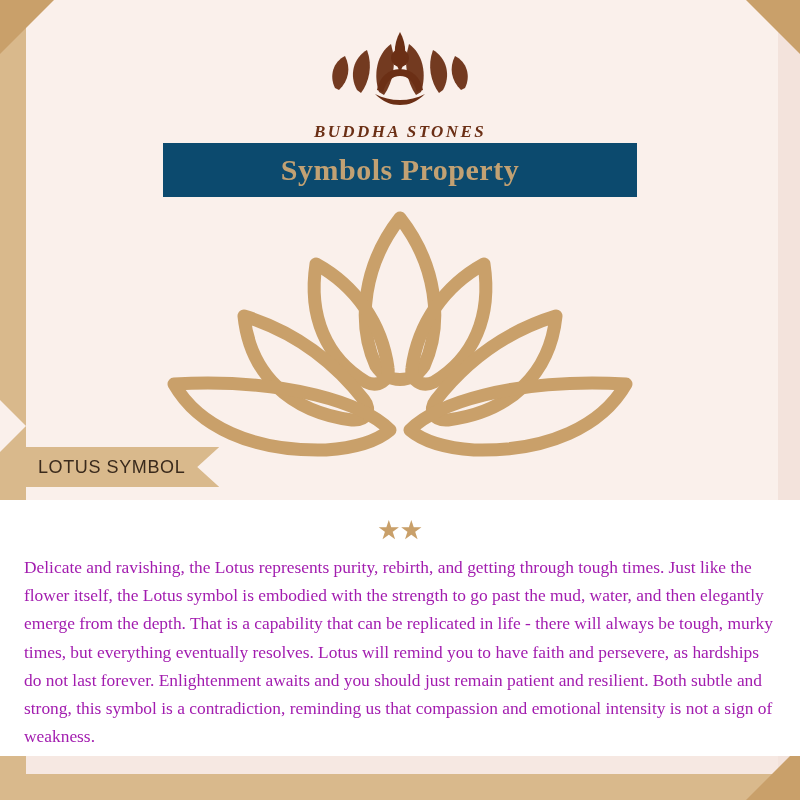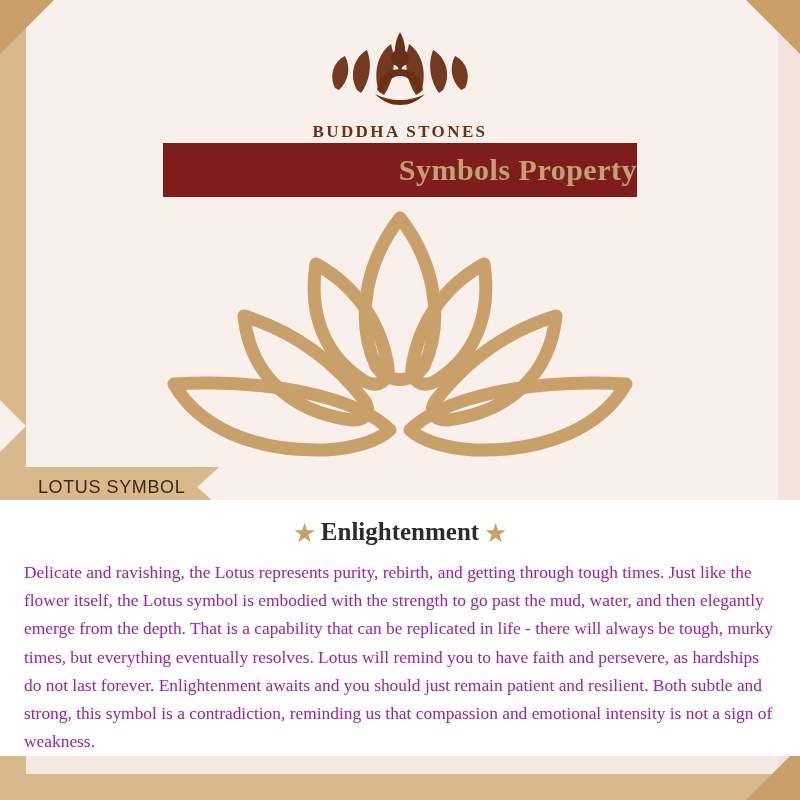--- a/index.html
+++ b/index.html
@@ -78,20 +78,21 @@
     background: #f6e8e2;
   }
 
   
   .logo-wrap {
     position: absolute;
     top: 16px;
     left: 0;
     width: 800px;
     text-align: center;
+    font-style: italic;
   }
   .logo-mark {
     display: block;
     margin: 0 auto;
   }
   .brand-name {
     margin-top: 2px;
     font-size: 17px;
     letter-spacing: 2.4px;
     font-weight: bold;
@@ -99,24 +100,24 @@
     font-family: "Liberation Serif", serif;
   }
 
   
   .title-band {
     position: absolute;
     top: 143px;
     left: 163px;
     width: 474px;
     height: 54px;
-    background: #7f1d1d;
+    background: #0c4a6e;
     display: flex;
     align-items: center;
-    justify-content: flex-end;
+    justify-content: center;
   }
   .title-band .title-text {
     font-family: "Liberation Serif", serif;
     font-size: 30px;
     font-weight: bold;
     color: #c2a173;
     letter-spacing: 0.5px;
   }
 
   
@@ -139,21 +140,20 @@
     height: 40px;
     background: #d9b98c;
     display: flex;
     align-items: center;
     padding-left: 24px;
     padding-right: 34px;
     color: #3a2a1c;
     font-size: 18px;
     letter-spacing: 0.6px;
     clip-path: polygon(0 0, 100% 0, calc(100% - 22px) 50%, 100% 100%, 0 100%);
-    margin-top: 20px;
   }
 
   
   .body-panel {
     position: absolute;
     top: 500px;
     left: 0;
     width: 800px;
     height: 256px;
     background: #ffffff;
@@ -256,19 +256,18 @@
     </span>
   </div>
 
   <div class="ribbon">
     <span>LOTUS SYMBOL</span>
   </div>
 
   <div class="body-panel">
     <div class="headline">
       <span class="star">★</span>
-      <span class="h-word">Enlightenment</span>
       <span class="star">★</span>
     </div>
     <div class="paragraph">Delicate and ravishing, the Lotus represents purity, rebirth, and getting through tough times. Just like the flower itself, the Lotus symbol is embodied with the strength to go past the mud, water, and then elegantly emerge from the depth. That is a capability that can be replicated in life - there will always be tough, murky times, but everything eventually resolves. Lotus will remind you to have faith and persevere, as hardships do not last forever. Enlightenment awaits and you should just remain patient and resilient. Both subtle and strong, this symbol is a contradiction, reminding us that compassion and emotional intensity is not a sign of weakness.</div>
   </div>
 
 </div>
 
 </body></html>

